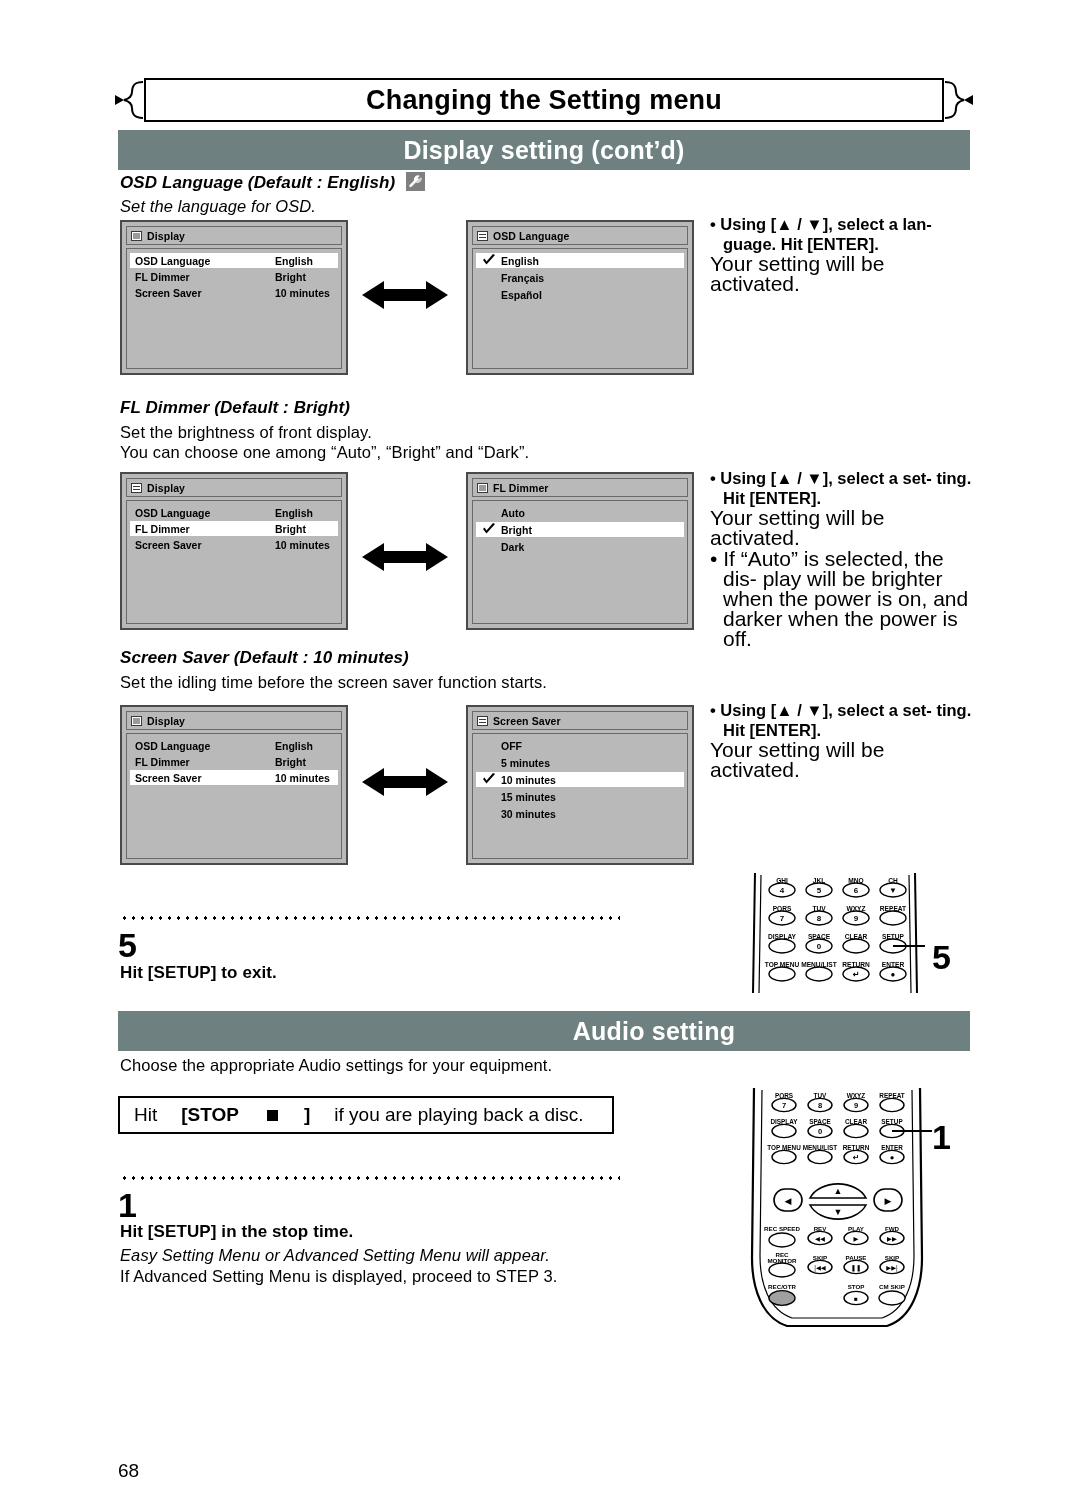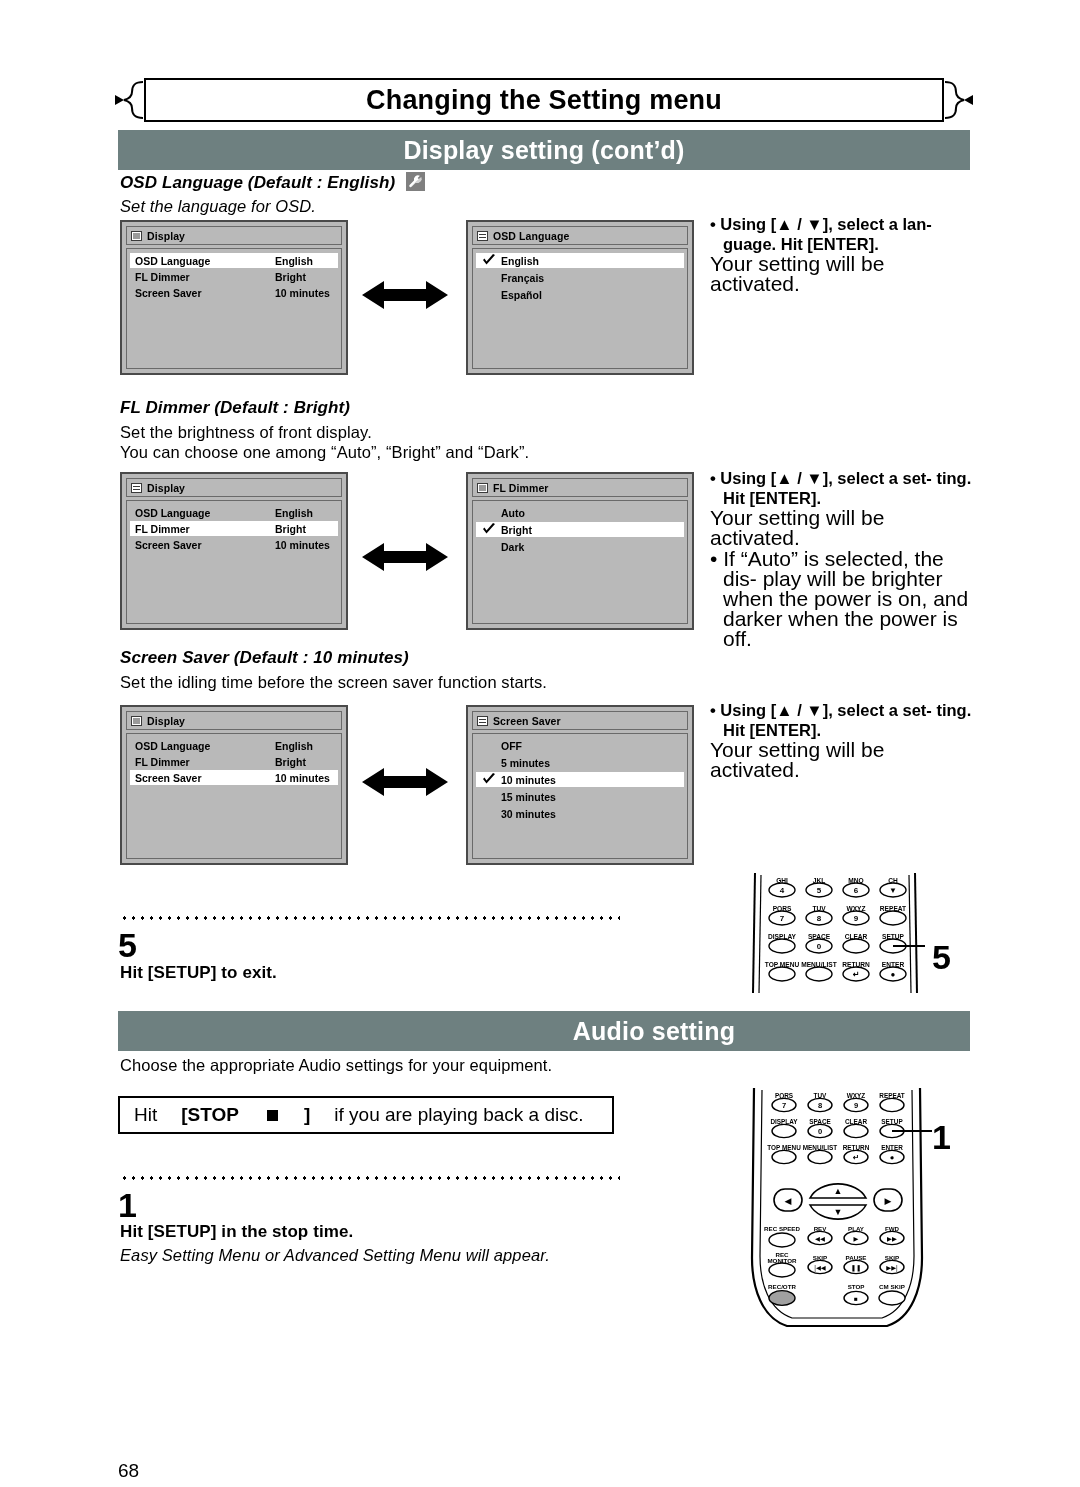--- a/index.html
+++ b/index.html
@@ -457,20 +457,21 @@
       <b>[STOP </b>
       <span class="stopsq"></span>
       <b>]</b>
       <span> if you are playing back a disc.</span>
   </div>
 
   <div class="dots" style="top:1176px;"></div>
   <div class="stepnum" style="left:118px;top:1188px;">1</div>
   <div class="p-body" style="top:1222px;font-weight:bold;font-size:17px;">Hit [SETUP] in the stop time.</div>
   <div class="p-body" style="top:1245px;font-style:italic;">Easy Setting Menu or Advanced Setting Menu will appear.</div>
+  <div class="p-body" style="top:1266px;">If Advanced Setting Menu is displayed, proceed to STEP 3.</div>
 
   <svg class="remote" style="left:742px;top:1088px;width:190px;height:250px;" viewBox="0 0 190 250">
     <path d="M12,0 L10,170 C10,200 20,230 45,238 L145,238 C170,230 180,200 180,170 L178,0" fill="#fff" stroke="#000" stroke-width="2.2"></path>
     <path d="M20,2 L18,168 C18,196 27,222 50,230 L140,230 C163,222 172,196 172,168 L170,2" fill="none" stroke="#000" stroke-width="1.2"></path>
     <g font-family="Liberation Sans, sans-serif" font-size="6.4" text-anchor="middle" fill="#000" font-weight="bold">
       <text x="42" y="10">PQRS</text>
         <text x="78" y="10">TUV</text>
         <text x="114" y="10">WXYZ</text>
         <text x="150" y="10">REPEAT</text>
       <text x="42" y="36">DISPLAY</text>

